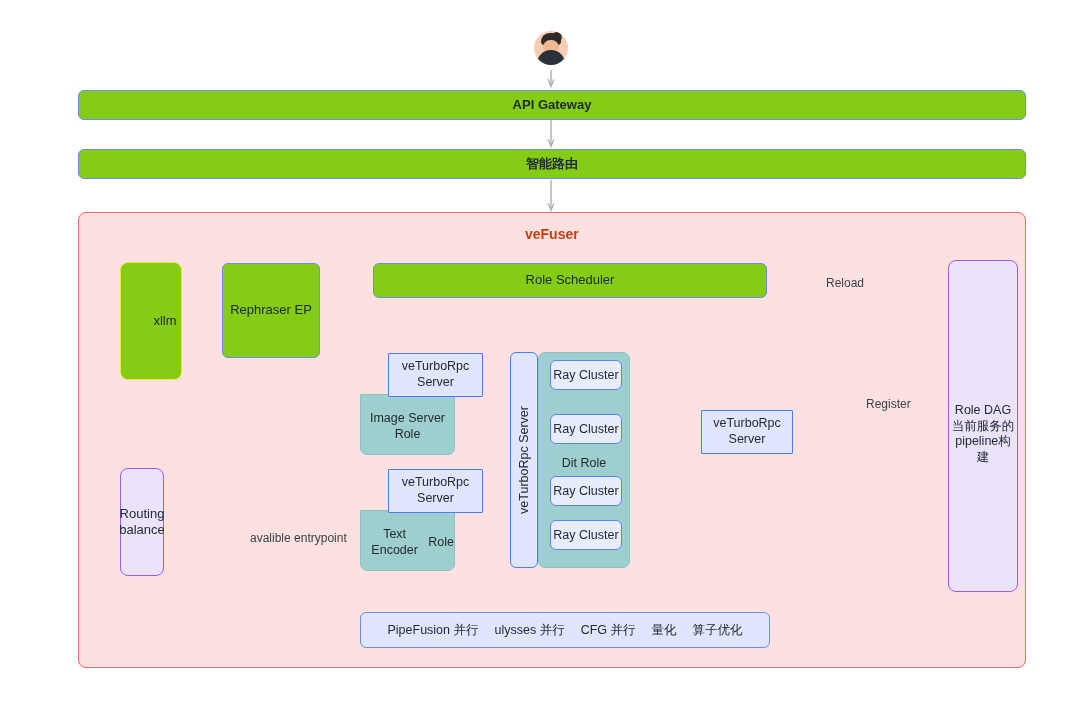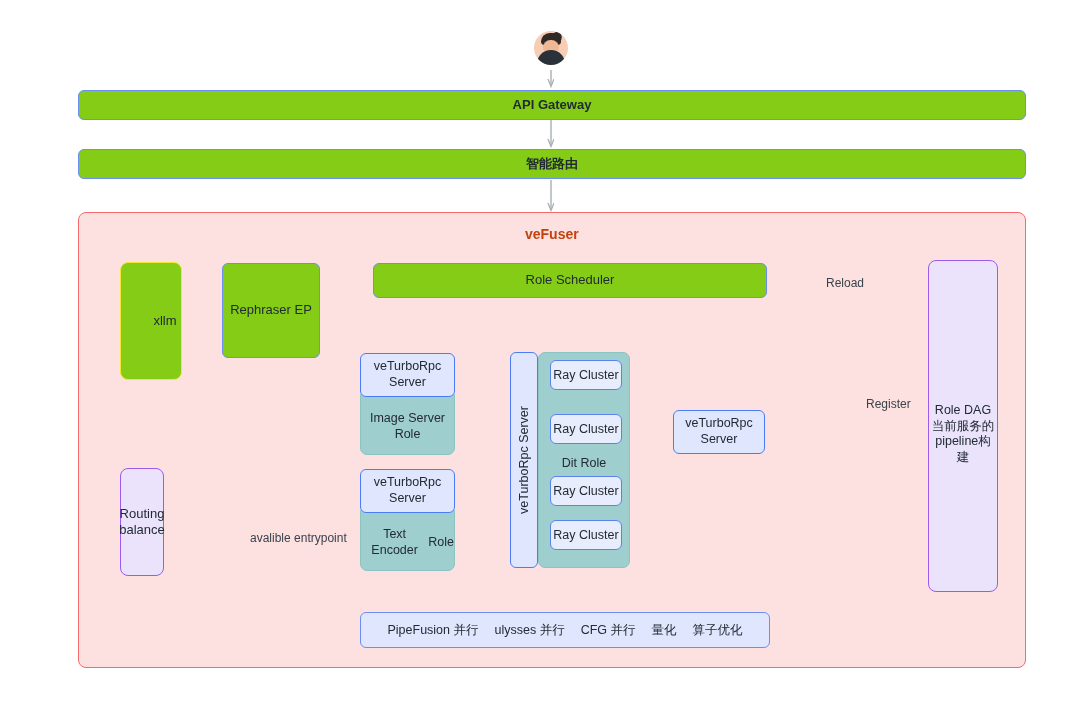--- a/index.html
+++ b/index.html
@@ -18,22 +18,22 @@
   .yellow {background:#84cc16;border:1.8px solid #f2e53a;border-radius:8px;padding-left:28px;}
   .purple {background:#ebe2fc;border:1.8px solid #9b5bf0;border-radius:8px;}
 
   .bar{font-size:13px;font-weight:bold;}
   .lbl{font-size:13px;}
   .small{font-size:12.5px;}
 
   
   .role{position:absolute;box-sizing:border-box;}
   .role .hdr{box-sizing:border-box;background:#e0e6fd;border:1.6px solid #4a7df5;
-             border-radius:6px;display:flex;align-items:center;justify-content:center;
-             text-align:center;font-size:12.5px;line-height:1.25;position:relative;z-index:2;}
+             border-radius:1px;display:flex;align-items:center;justify-content:center;
+             text-align:center;font-size:12.5px;line-height:1.25;position:relative;z-index:2;margin-left:28px;}
   .role .body{box-sizing:border-box;background:#9fcece;border:1.4px solid #8cc3c3;
               border-radius:0 0 7px 7px;display:flex;align-items:center;
               justify-content:center;text-align:center;font-size:12.5px;line-height:1.3;
               margin-top:-3px;padding-top:3px;}
 
   
   .ditwrap{position:absolute;}
   .ditserver{position:absolute;box-sizing:border-box;background:#e0e6fd;
              border:1.6px solid #4a7df5;border-radius:6px;
              display:flex;align-items:center;justify-content:center;z-index:3;}
@@ -163,21 +163,21 @@
 
   <div class="node blue lbl" style="left:373px;top:263px;width:394px;height:35px;">
     <span>Role Scheduler</span>
   </div>
 
   <div class="node purple lbl" style="left:120px;top:468px;width:44px;height:108px;flex-direction:column;text-align:right;">
     <span>Routing</span>
     <span>balance</span>
   </div>
 
-  <div class="node purple small" style="left:928px;top:260px;width:70px;height:332px;flex-direction:column;">
+  <div class="node purple small" style="left:948px;top:260px;width:70px;height:332px;flex-direction:column;">
     <div style="position:absolute;top:142px;left:0;right:0;text-align:center;">
       <div>Role DAG</div>
       <div>当前服务的</div>
       <div>pipeline构建</div>
     </div>
   </div>
 
   <div class="role" style="left:360px;top:353px;width:95px;height:105px;">
     <div class="hdr" style="width:95px;height:44px;flex-direction:column;">
       <span>veTurboRpc</span>

